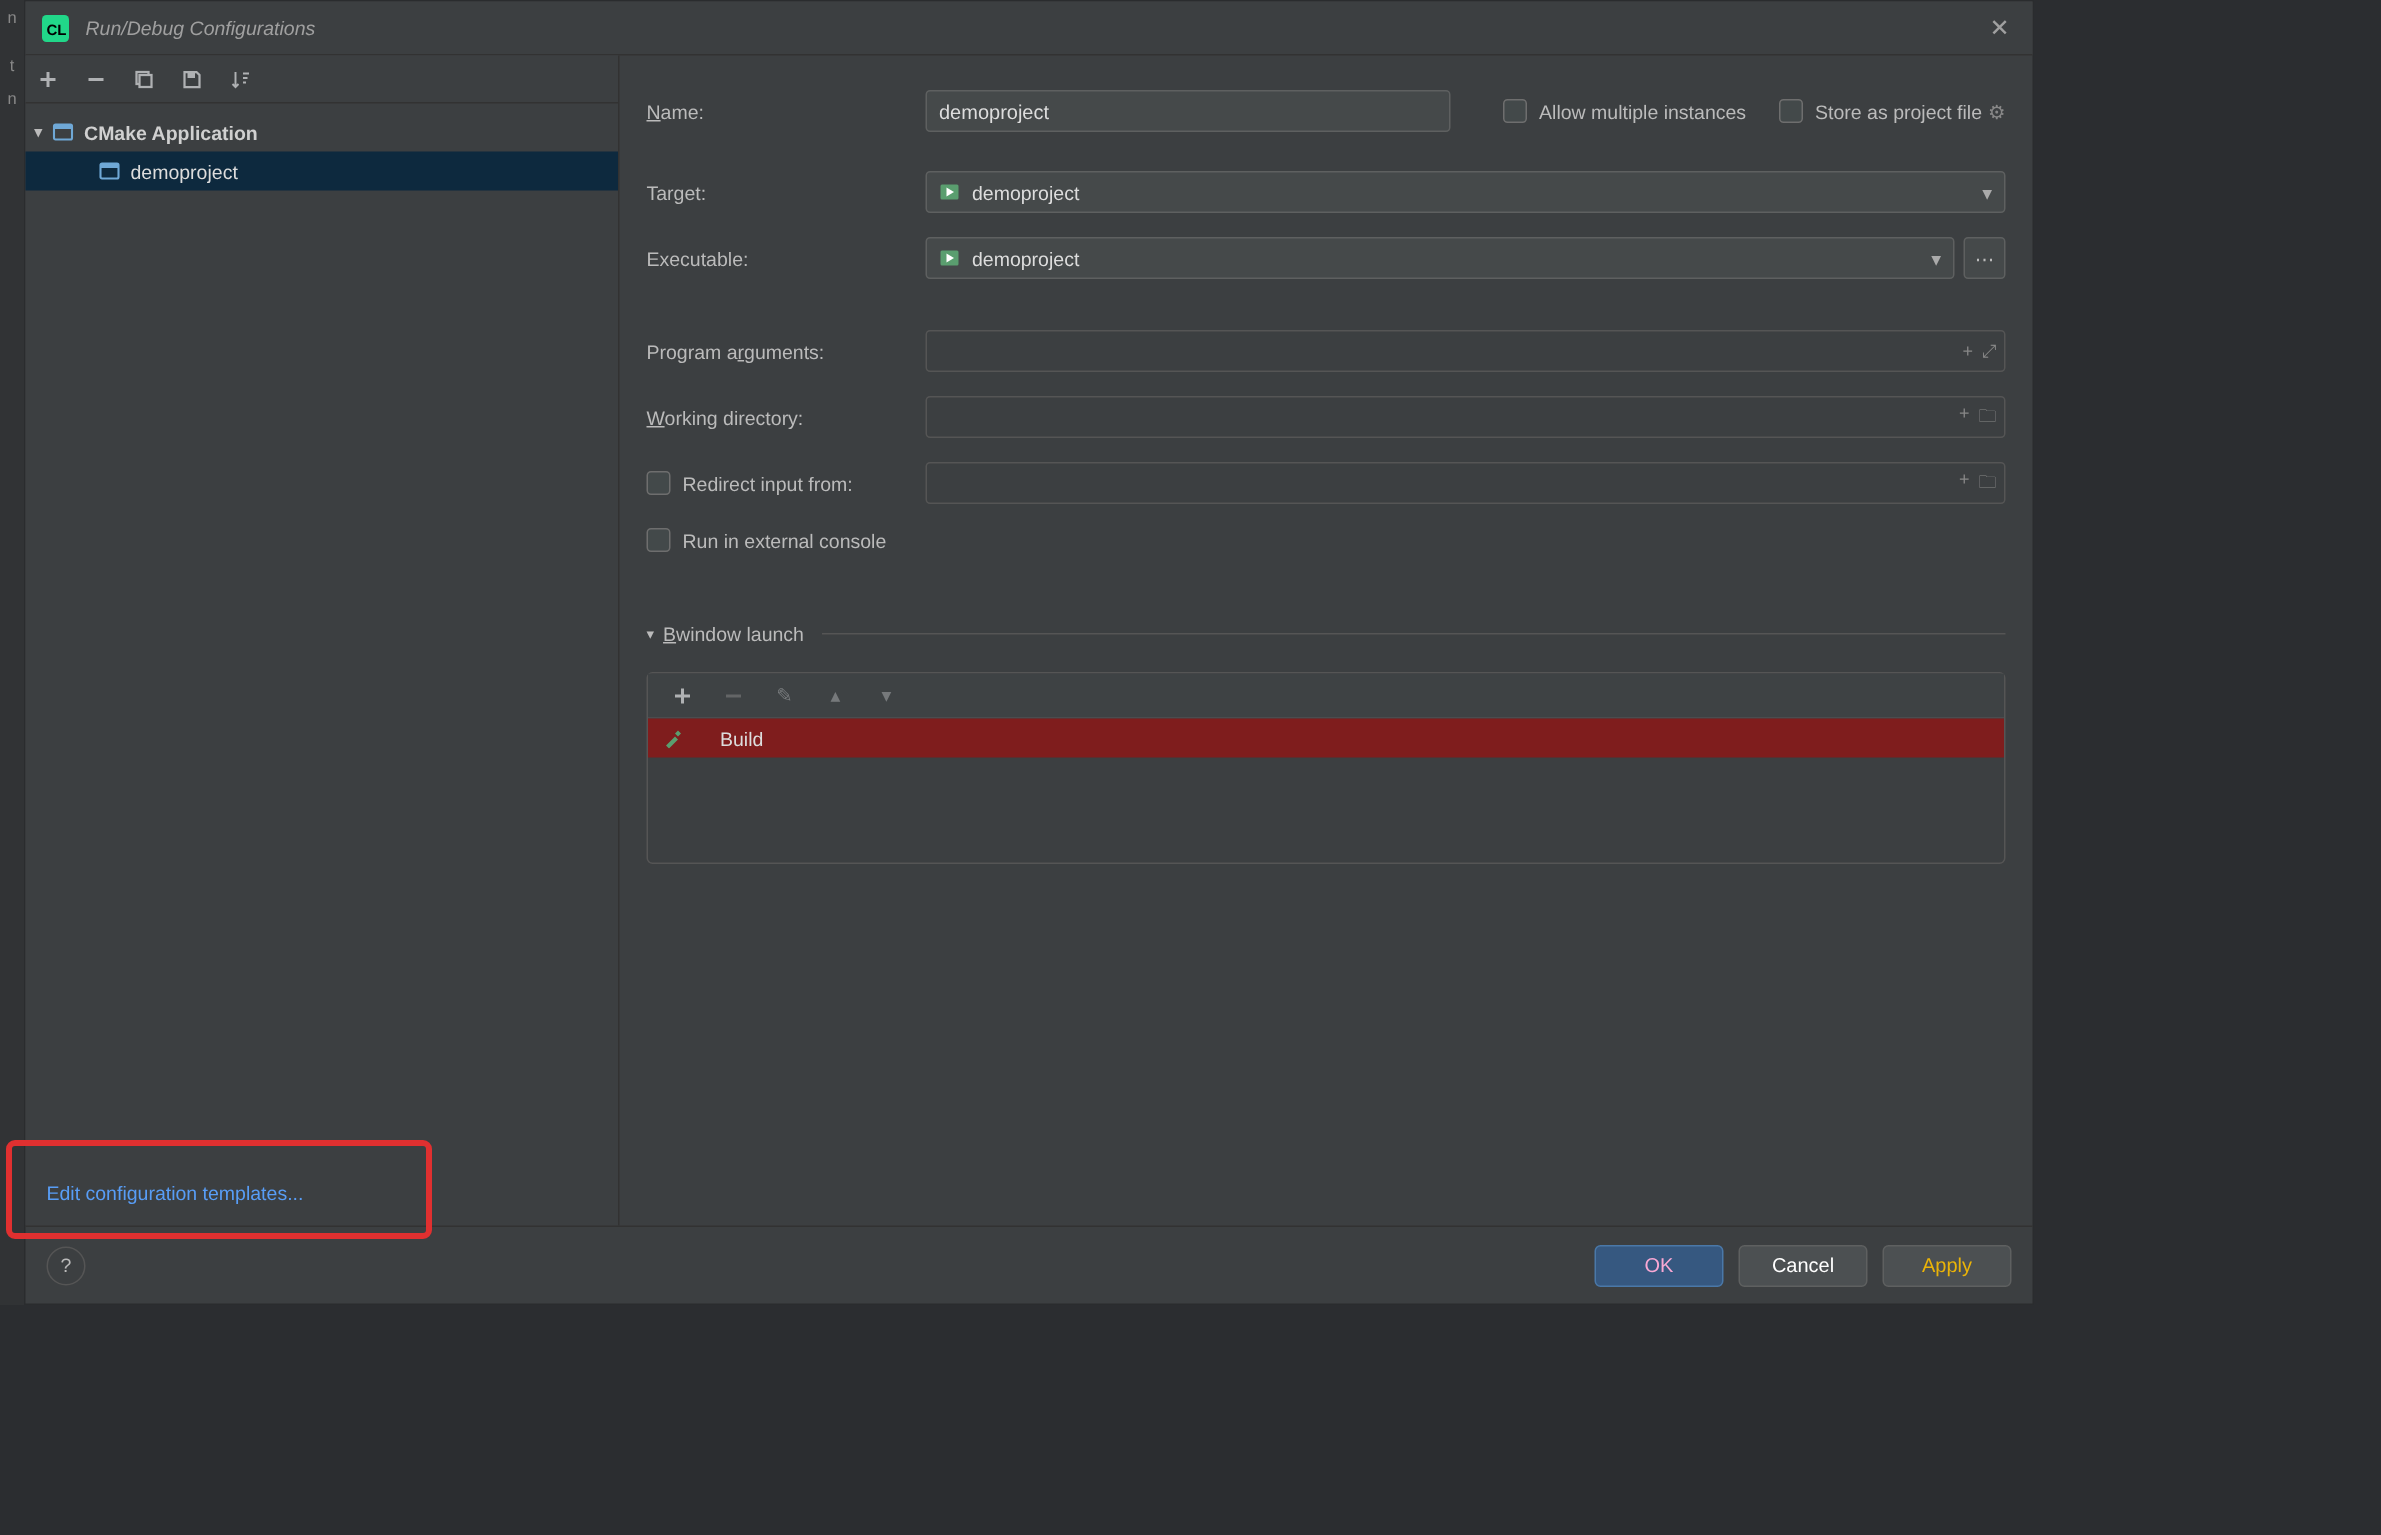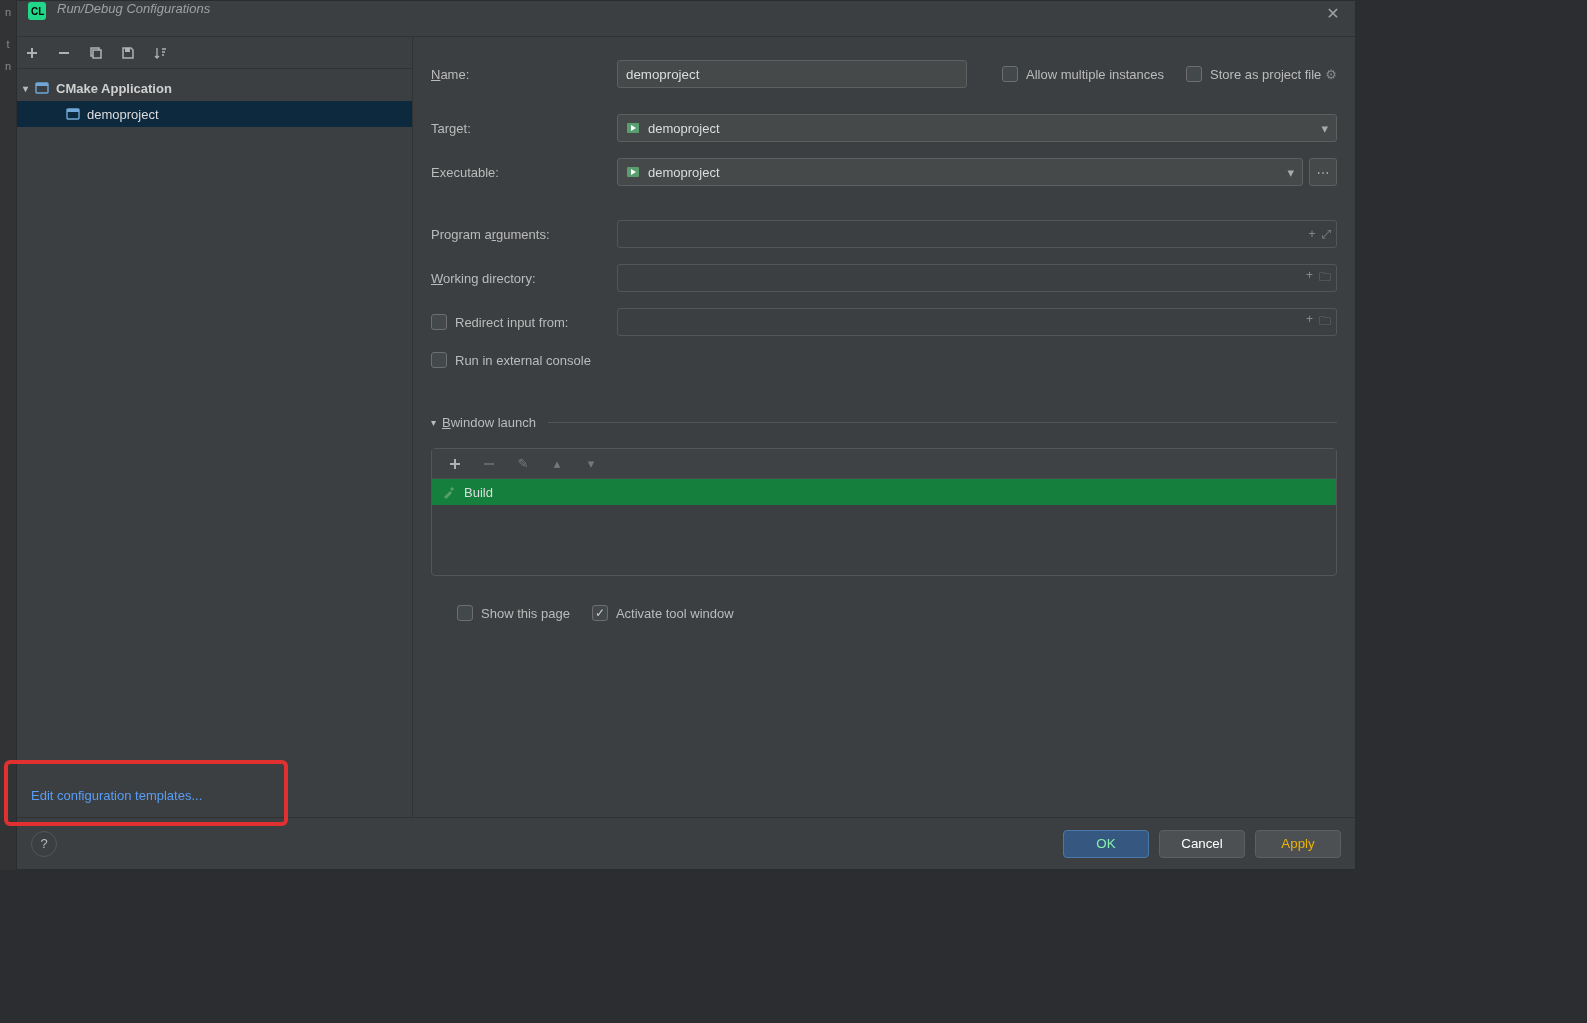--- a/index.html
+++ b/index.html
@@ -1,18 +1,18 @@
 <!DOCTYPE html>
 <html><head>
 <meta charset="utf-8">
 <style>
 * { margin:0; padding:0; box-sizing:border-box; }
 body { font-family:"Segoe UI",Arial,sans-serif; font-size:13px; background:#2b2d30; color:#bbbbbb; overflow:hidden; }
 .dialog { position:absolute; left:16px; top:0; width:1340px; height:870px; background:#3c3f41; display:flex; flex-direction:column; border:1px solid #2a2c2e; }
-.titlebar { height:36px; display:flex; align-items:flex-start; padding:0 10px; background:#3c3f41; border-bottom:1px solid #323232; }
+.titlebar { height:36px; display:flex; align-items:center; padding:0 10px; background:#3c3f41; border-bottom:1px solid #323232; }
 .logo { width:20px; height:20px; margin-right:10px; display:flex; align-items:center; justify-content:center; }
 .title { color:#a0a0a0; font-size:13px; flex:1;font-style:italic; }
 .close-x { width:24px; height:24px; display:flex; align-items:center; justify-content:center; color:#a0a0a0; cursor:pointer; font-size:16px; }
 .body { flex:1; display:flex; }
 .sidebar { width:396px; background:#3c3f41; display:flex; flex-direction:column; border-right:1px solid #323232; }
 .toolbar { height:32px; display:flex; align-items:center; gap:14px; padding:0 6px; background:#3c3f41; border-bottom:1px solid #323232; }
 .tb-btn { width:18px; height:18px; display:flex; align-items:center; justify-content:center; color:#afb1b3; cursor:pointer; }
 .tree { flex:1; padding-top:6px; }
 .tree-group { display:flex; align-items:center; height:26px; padding-left:6px; gap:6px; color:#d0d0d0; font-weight:bold; }
 .tree-item { display:flex; align-items:center; height:26px; padding-left:48px; gap:6px; background:#2f65ca33; color:#ddd; }
@@ -32,26 +32,26 @@
 .chk { width:16px; height:16px; border:1px solid #6e6e6e; border-radius:3px; margin-right:8px; display:inline-flex; align-items:center; justify-content:center; background:#43494a; }
 .chk.checked::after { content:"✓"; color:#ccc; font-size:12px; }
 .chklabel { display:flex; align-items:flex-end; color:#bbb; cursor:pointer; }
 .top-opts { margin-left:auto; display:flex; align-items:center; gap:22px; }
 .section-head { display:flex; align-items:center; gap:6px; color:#bbb; margin-top:8px; }
 .triangle { font-size:10px; color:#bbb; }
 .hr { height:1px; background:#555; margin-left:6px; flex:1; }
 .before-box { border:1px solid #555; border-radius:4px; margin-top:4px; min-height:128px; display:flex; flex-direction:column; }
 .before-toolbar { height:30px; display:flex; align-items:center; gap:16px; padding:0 14px; background:#3e4244; border-bottom:1px solid #4a4d4f; }
 .before-list { flex:1; }
-.before-item { height:26px; display:flex; align-items:center; gap:8px; padding-left:10px; background:#15803d; color:#ddd; }
+.before-item { height:26px; display:flex; align-items:center; gap:24px; padding-left:10px; background:#7f1d1d; color:#ddd; }
 .footer { height:52px; border-top:1px solid #323232; display:flex; align-items:center; padding:0 14px; gap:10px; }
 .help { width:26px; height:26px; border:1px solid #555; border-radius:50%; display:flex; align-items:center; justify-content:center; color:#bbb; }
 .spacer { flex:1; }
 .btn { min-width:86px; height:28px; border:1px solid #5e6060; background:#4c5052; color:#ffffff; border-radius:4px; padding:0 16px; cursor:pointer; }
-.btn.primary { background:#365880; border-color:#4a78a8; color:#86efac; }
+.btn.primary { background:#365880; border-color:#4a78a8; color:#f9a8d4; }
 .btn.disabled { color:#eab308; }
 .gear { color:#888; margin-left:4px; }
 .input-icons { position:absolute; right:6px; display:flex; gap:6px; color:#888; }
 .rel { position:relative; display:flex; flex:1; align-items:center; }
 .mini-icon { font-size:12px; color:#888; cursor:pointer; }
 .side-strip { position:absolute; left:0; top:0; width:16px; height:870px; background:#313335; color:#888; font-size:11px; display:flex; flex-direction:column; align-items:center; padding-top:6px; gap:10px; }
 </style>
 </head>
 <body>
 
@@ -238,30 +238,20 @@
         <div class="before-list">
           <div class="before-item">
             <svg width="14" height="14" viewBox="0 0 14 14">
                 <path d="M2 12l6-6 2 2-6 6zM8 4l2-2 2 2-2 2z" fill="#5a9e6f"></path>
               </svg>
             <span>Build</span>
           </div>
         </div>
       </div>
 
-      <div class="row" style="margin-top:8px;padding-left:26px;gap:22px">
-        <label class="chklabel">
-            <span class="chk"></span>
-            <span>Show this page</span>
-          </label>
-        <label class="chklabel">
-            <span class="chk checked"></span>
-            <span>Activate tool window</span>
-          </label>
-      </div>
 
     </div>
   </div>
 
   <div class="footer">
     <div class="help">?</div>
     <div class="spacer"></div>
     <button class="btn primary">OK</button>
     <button class="btn">Cancel</button>
     <button class="btn disabled">Apply</button>

